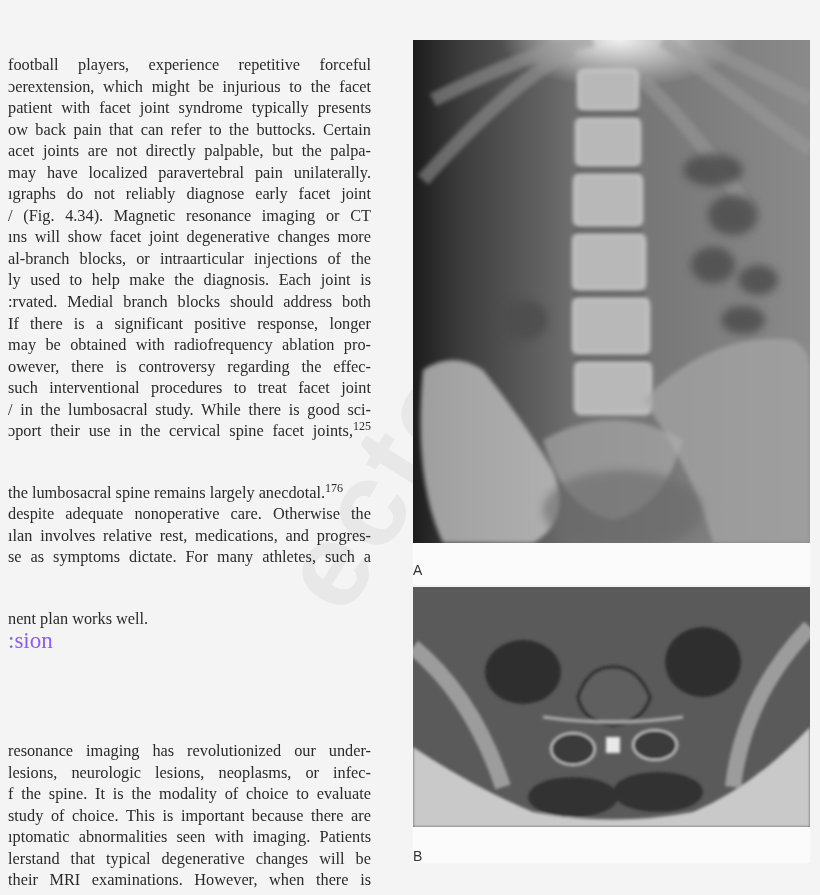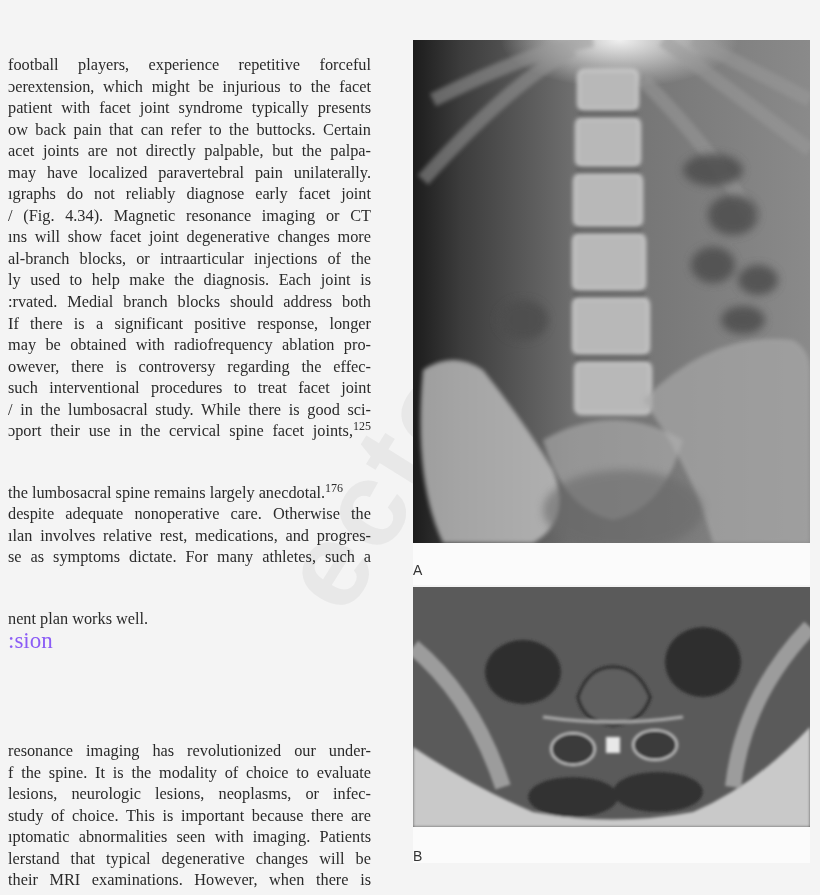--- a/index.html
+++ b/index.html
@@ -69,22 +69,22 @@
   <span class="line">despite adequate nonoperative care. Otherwise the</span>
   <span class="line">ılan involves relative rest, medications, and progres-</span>
   <span class="line">se as symptoms dictate. For many athletes, such a</span>
   <span class="line last">nent plan works well.</span>
 </div>
 
 <div class="section-heading">:sion</div>
 
 <div class="para2 para">
   <span class="line">resonance imaging has revolutionized our under-</span>
+  <span class="line">lesions, neurologic lesions, neoplasms, or infec-</span>
   <span class="line">f the spine. It is the modality of choice to evaluate</span>
-  <span class="line">lesions, neurologic lesions, neoplasms, or infec-</span>
   <span class="line">study of choice. This is important because there are</span>
   <span class="line">ıptomatic abnormalities seen with imaging. Patients</span>
   <span class="line">lerstand that typical degenerative changes will be</span>
   <span class="line">their MRI examinations. However, when there is</span>
 </div>
 
 <div class="figure fig-a">
   <svg width="397" height="503" viewBox="0 0 397 503">
     <defs>
       <linearGradient id="xbg" x1="0" y1="0" x2="1" y2="0">

